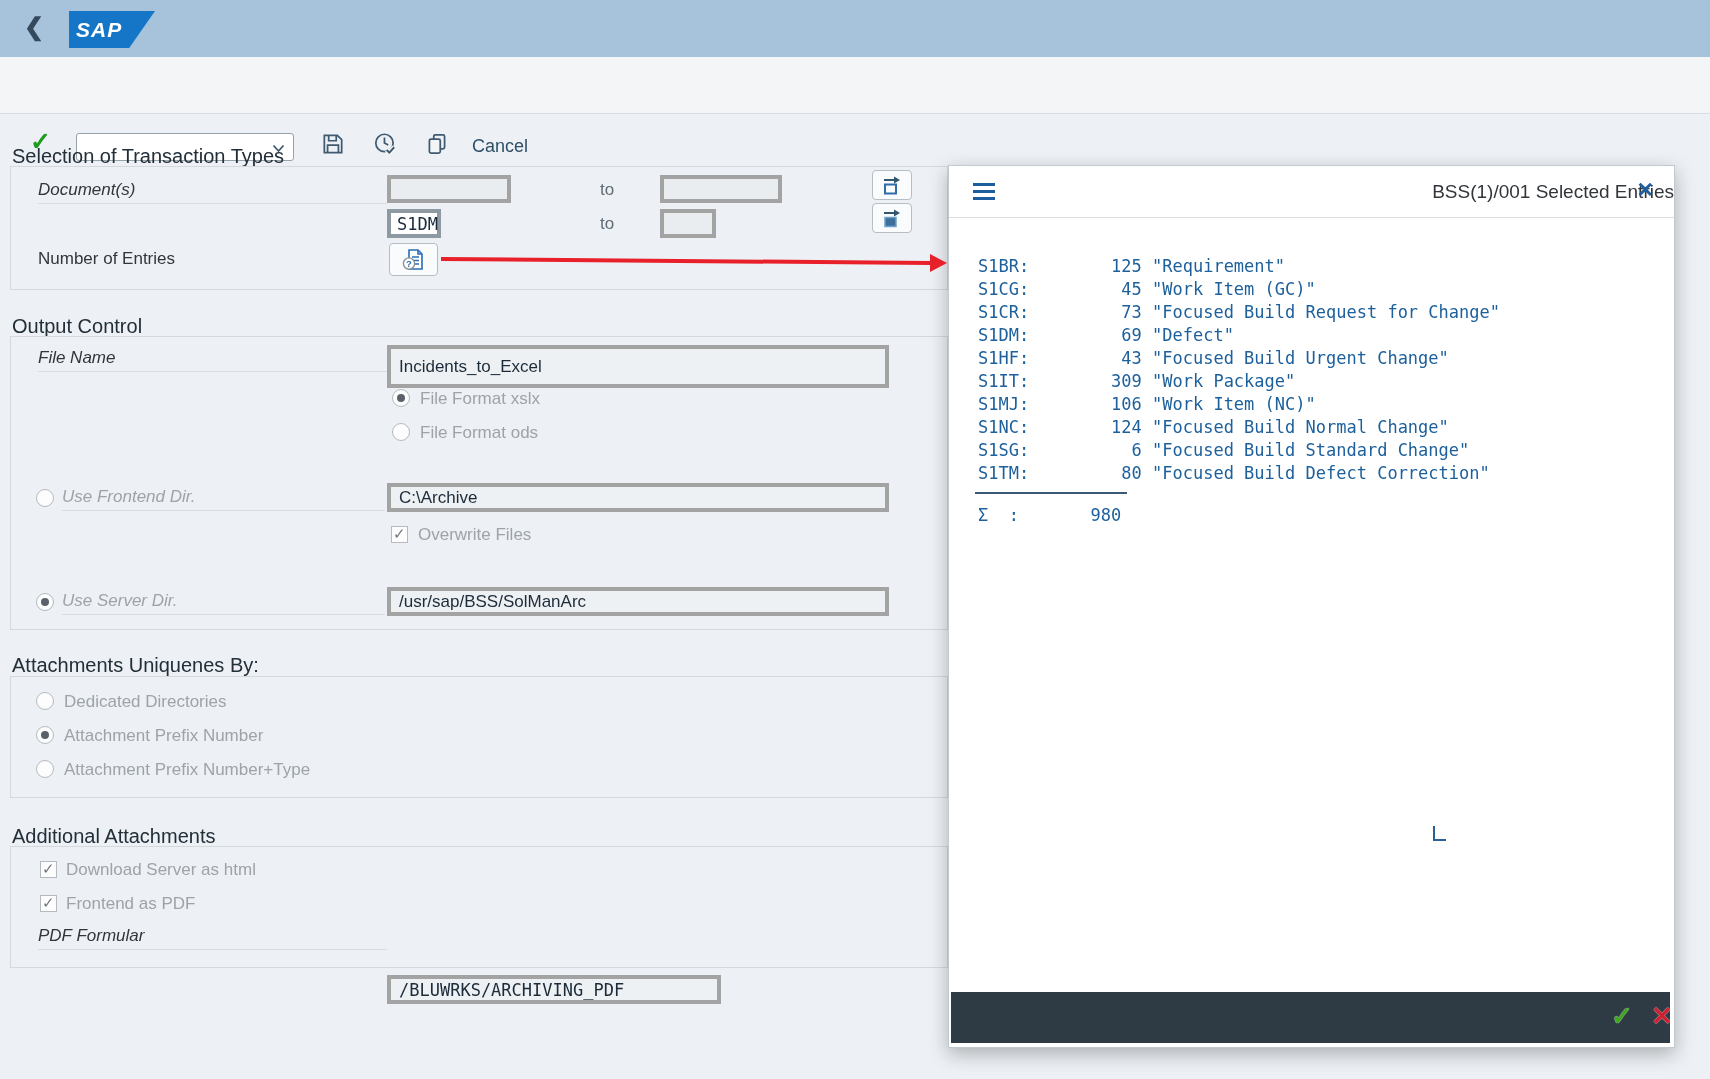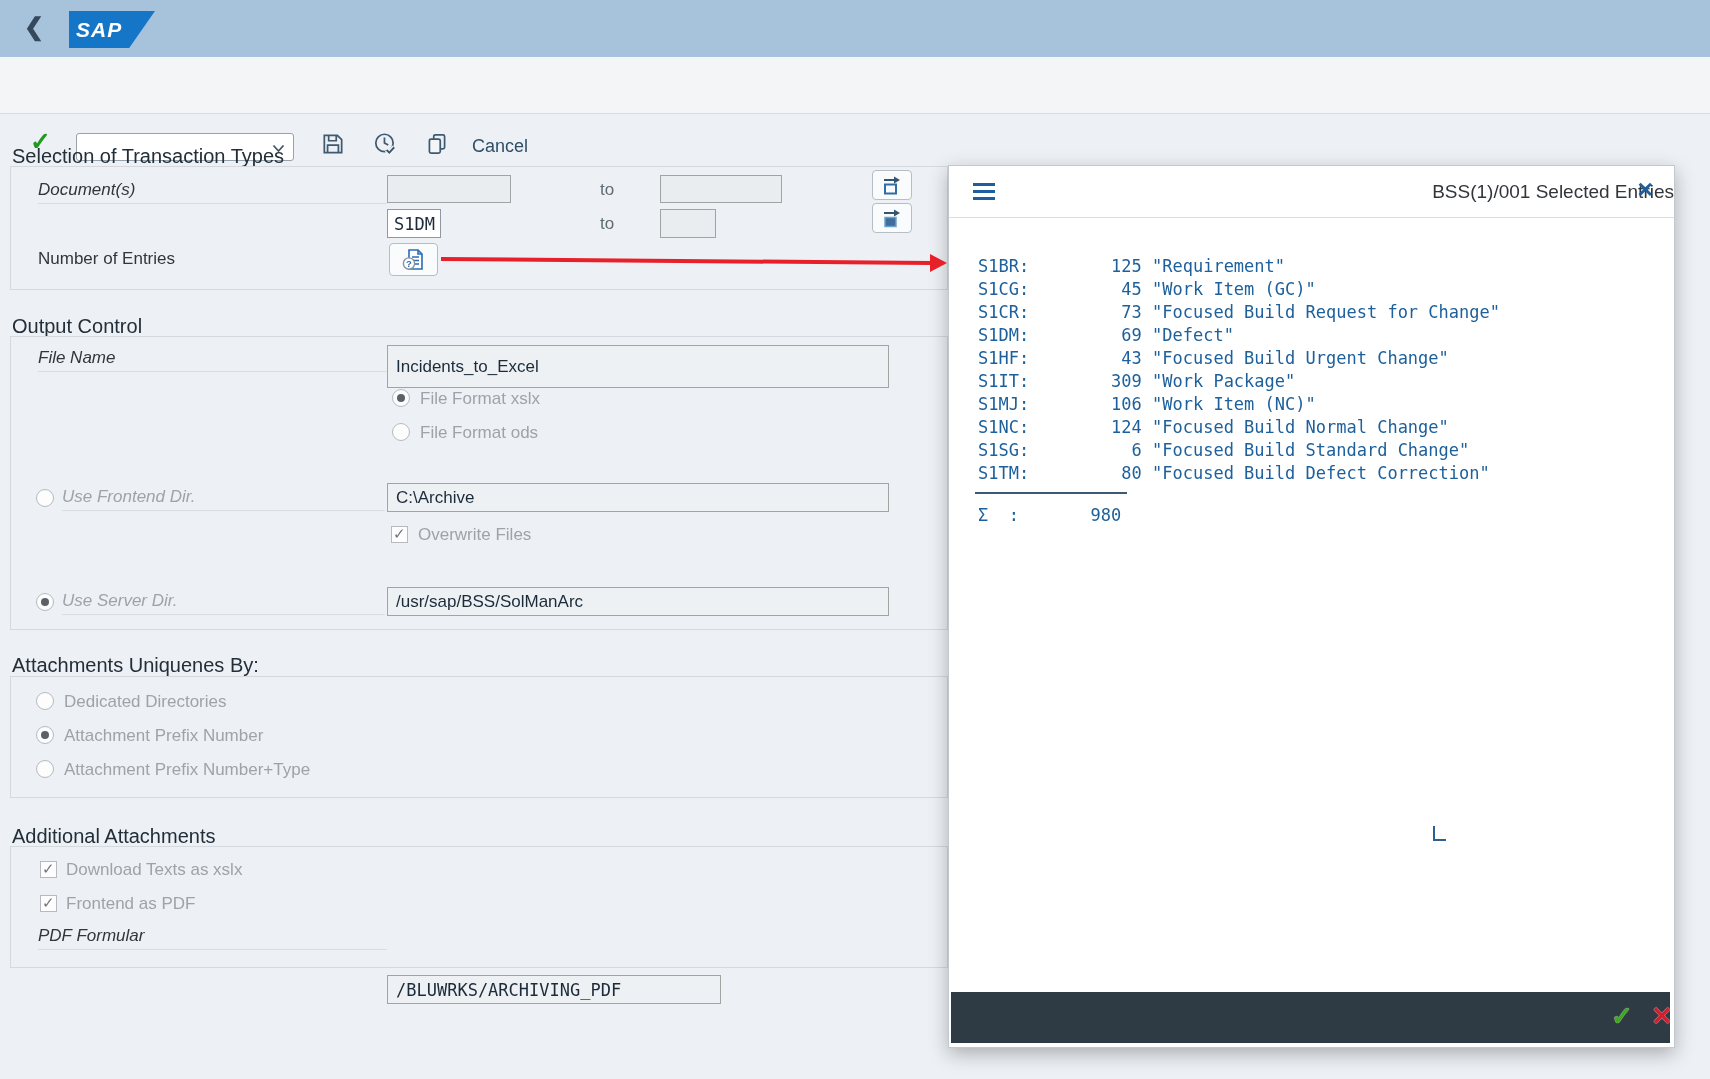--- a/index.html
+++ b/index.html
@@ -22,21 +22,21 @@
   .ticon{top:74px;width:26px;height:26px;}
   .cancel{left:472px;top:79px;font-size:18px;color:#2f4f68;}
   
   .sec-title{font-size:20px;color:#222e38;}
   .groupbox{border:1px solid #d4d9dd;box-sizing:border-box;}
   .label{font-size:17px;color:#32363a;}
   .glabel{font-size:17px;color:#9da3a8;}
   .tolabel{font-size:17px;color:#5f6b75;}
   .cell-u{border-bottom:1px solid #d9dde1;box-sizing:border-box;}
   .cell-u .label,.cell-u .glabel{line-height:28px;font-style:italic;}
-  .field{background:#eef1f3;border:1px solid #a3a3a3;box-sizing:border-box;display:flex;align-items:center;
+  .field{background:#eef1f3;border:4px solid #a3a3a3;box-sizing:border-box;display:flex;align-items:center;
          padding:0 8px;font-size:17px;color:#1c2b3a;}
   .field.doc{background:#e9edf0;}
   .field.white{background:#fff;border-color:#8f99a2;}
   .mono{font-family:"DejaVu Sans Mono","Liberation Mono",monospace;}
   .radio{width:18px;height:18px;border:1px solid #b4babf;border-radius:50%;background:#fdfdfe;box-sizing:border-box;}
   .radio[data-on="true"]::after{content:"";position:absolute;left:4px;top:4px;width:8px;height:8px;border-radius:50%;background:#5b6168;}
   .checkbox{width:17px;height:17px;border:1px solid #b4babf;background:#fdfdfe;box-sizing:border-box;}
   .checkbox[data-on="true"]::after{content:"✓";position:absolute;left:1px;top:-2px;font-size:15px;color:#70767c;}
   .btn{background:#fafbfc;border:1px solid #b6bdc3;border-radius:4px;box-sizing:border-box;
        display:flex;align-items:center;justify-content:center;}
@@ -183,21 +183,21 @@
   <span class="abs glabel" style="left:64px;top:692px">Dedicated Directories</span>
   <span class="abs radio" style="left:36px;top:726px" data-on="true"></span>
   <span class="abs glabel" style="left:64px;top:726px">Attachment Prefix Number</span>
   <span class="abs radio" style="left:36px;top:760px" data-on="false"></span>
   <span class="abs glabel" style="left:64px;top:760px">Attachment Prefix Number+Type</span>
 
   <div class="abs sec-title" style="left:12px;top:825px">Additional Attachments</div>
   <div class="abs groupbox" style="left:10px;top:846px;width:938px;height:122px"></div>
 
   <span class="abs checkbox" style="left:40px;top:861px" data-on="true"></span>
-  <span class="abs glabel" style="left:66px;top:860px">Download Texts as xslx</span>
+  <span class="abs glabel" style="left:66px;top:860px">Download Server as html</span>
   <span class="abs checkbox" style="left:40px;top:895px" data-on="true"></span>
   <span class="abs glabel" style="left:66px;top:894px">Frontend as PDF</span>
 
   <div class="abs cell-u" style="left:38px;top:922px;width:349px;height:28px">
     <span class="label">PDF Formular</span>
   </div>
   <div class="abs field mono" style="left:387px;top:975px;width:334px;height:29px">
     <span>/BLUWRKS/ARCHIVING_PDF</span>
   </div>
 

